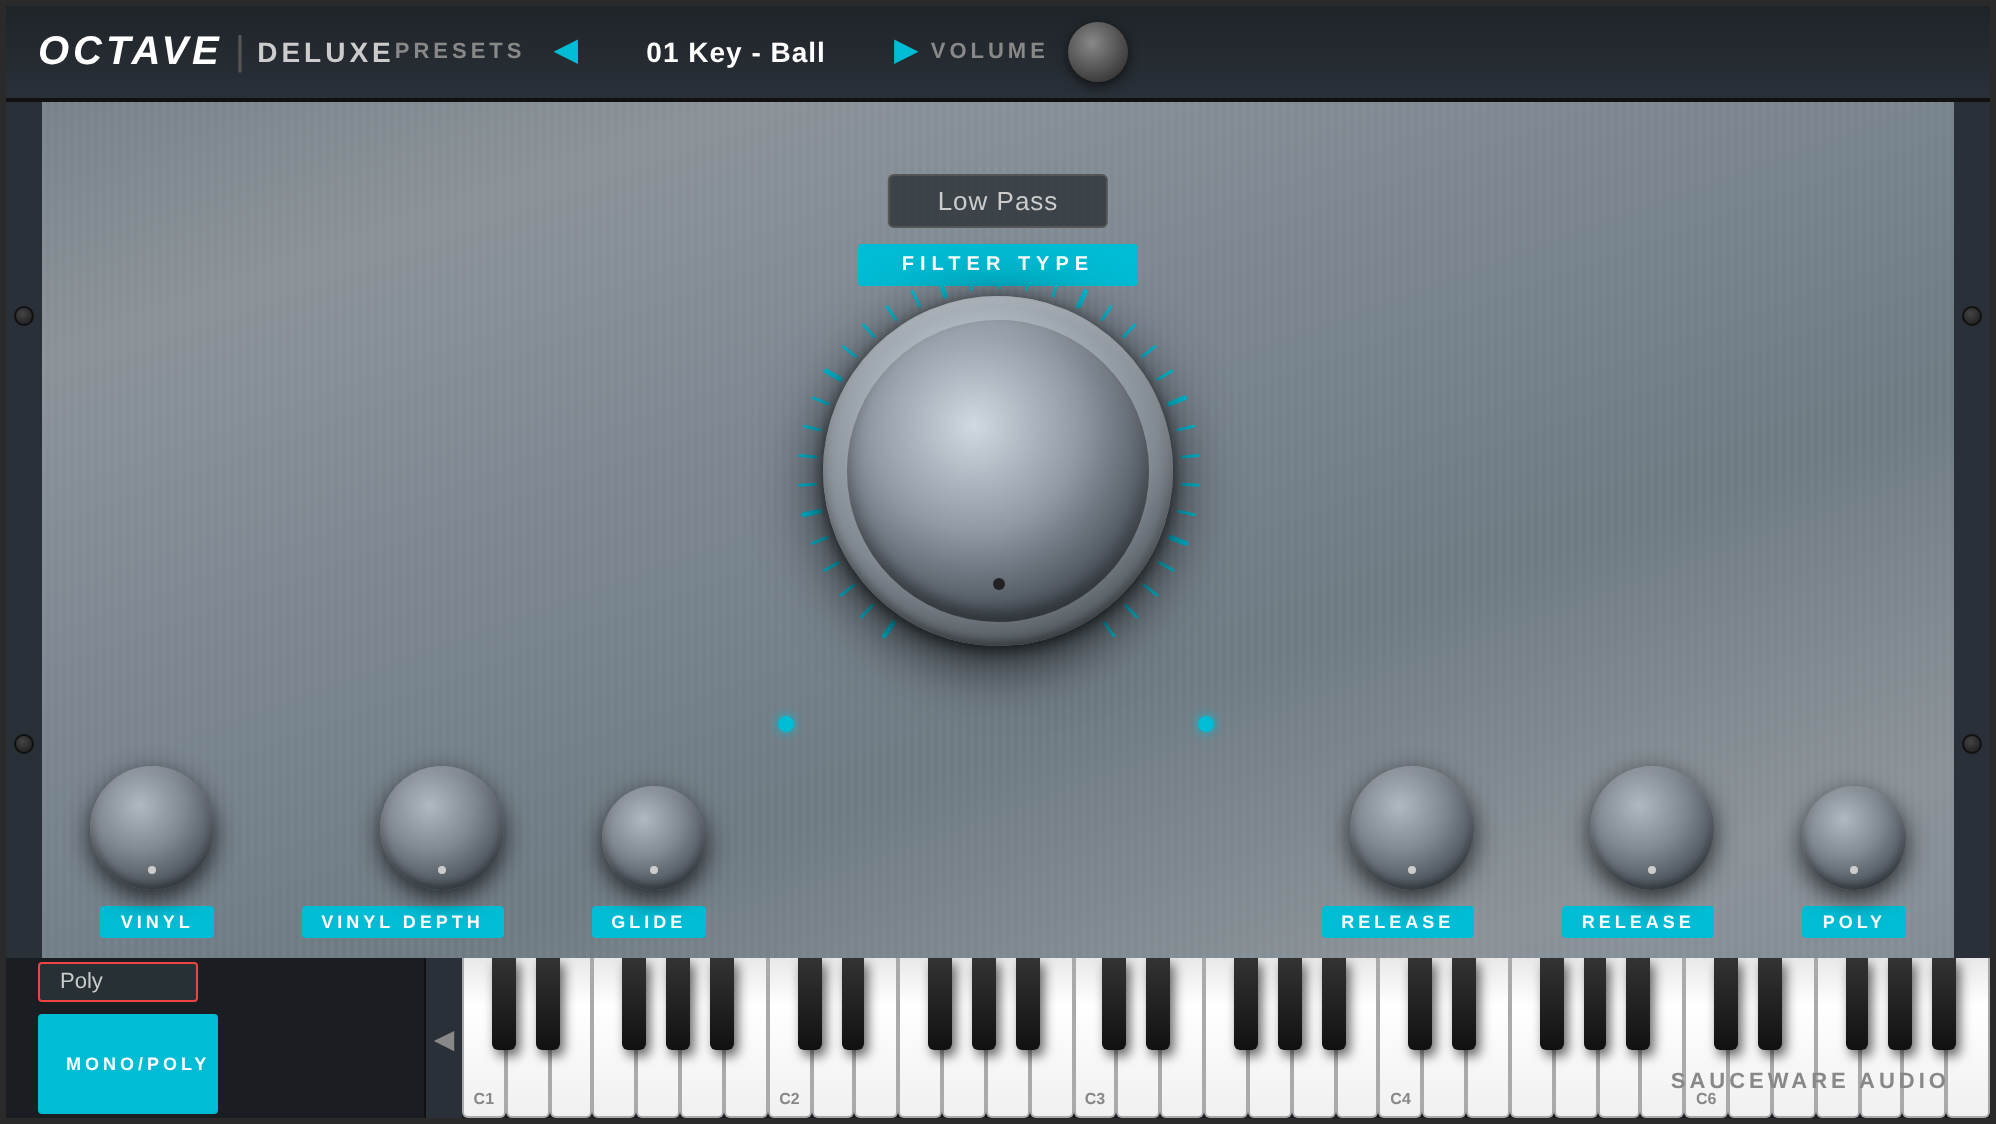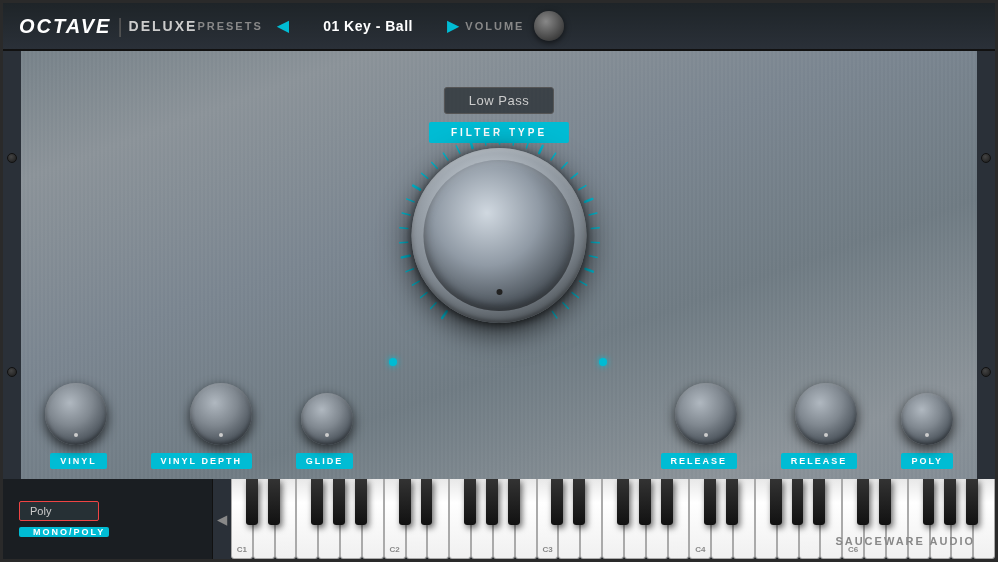--- a/index.html
+++ b/index.html
@@ -316,21 +316,21 @@
       border-radius: 2px;
       width: 80px;
     }
 
     .mono-poly-btn {
       background: #00bcd4;
       color: #fff;
       font-size: 9px;
       font-weight: 700;
       letter-spacing: 2px;
-      padding: 0 14px;
+      padding: 20px 14px;
       border: none;
       border-radius: 2px;
       cursor: pointer;
       width: 90px;
     }
 
     .keyboard-wrapper {
       flex: 1;
       position: relative;
       overflow: hidden;

